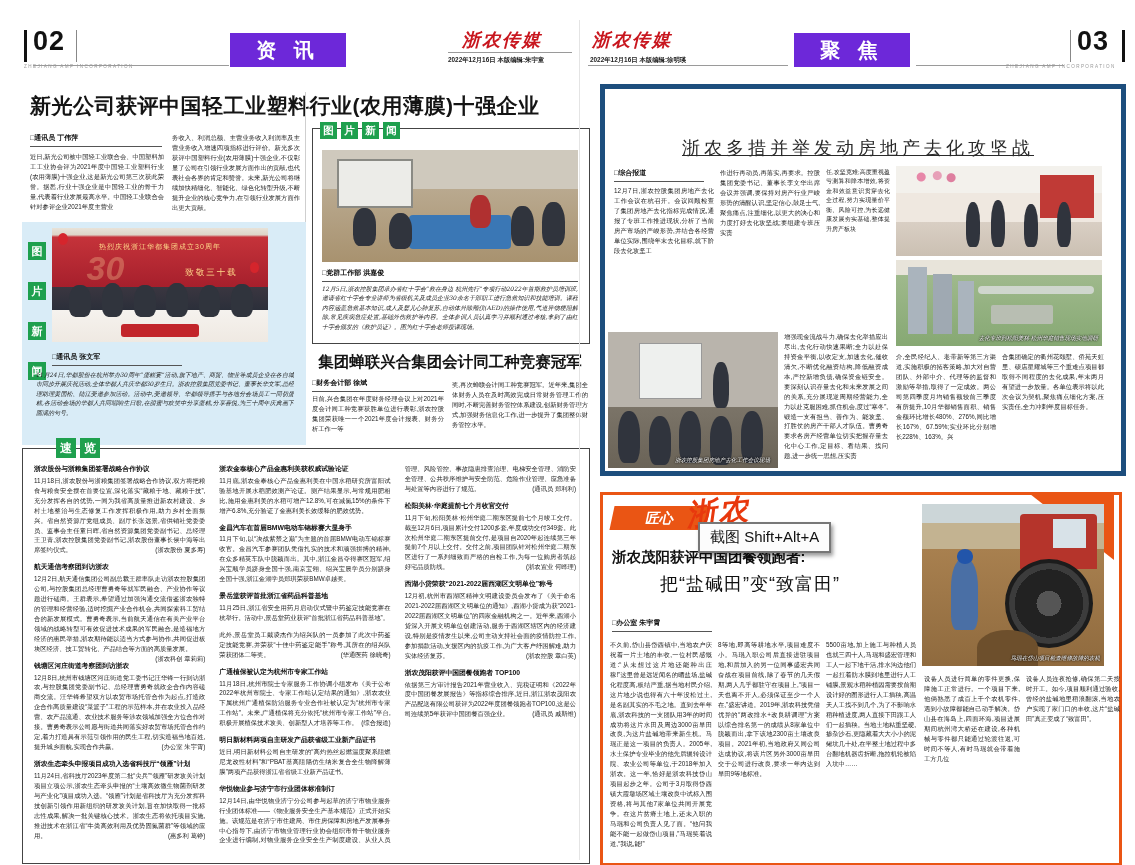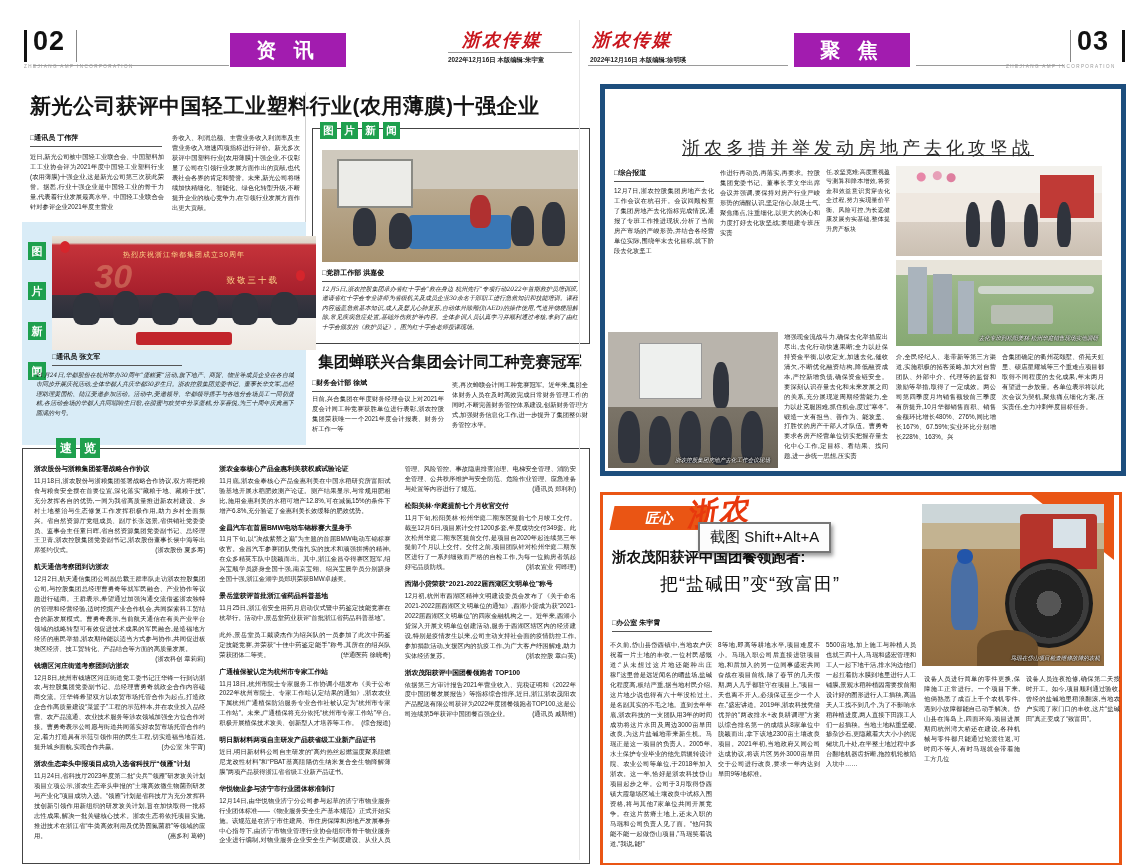--- a/index.html
+++ b/index.html
@@ -4,21 +4,21 @@
 <style>
   html,body{margin:0;padding:0;background:#fff;}
   #paper{position:relative;width:1135px;height:865px;background:#ffffff;overflow:hidden;
          font-family:"Liberation Sans","DejaVu Sans",sans-serif;color:#1a1a1a;}
   .abs{position:absolute;}
   .col{position:absolute;font-size:6.3px;line-height:1.58;text-align:justify;color:#222;overflow:hidden;}
   .rule{position:absolute;background:#9a9a9a;height:1px;}
   .vrule{position:absolute;background:#cfcfcf;width:1px;}
   .pagenum{font-size:27px;font-weight:bold;color:#121212;letter-spacing:1px;}
   .orgtxt{font-size:4.6px;color:#9a9a9a;letter-spacing:1.4px;}
-  .secbox{position:absolute;width:116px;height:34px;background:#a21caf;color:#fff;
+  .secbox{position:absolute;width:116px;height:34px;background:#6d28d9;color:#fff;
           font-size:20px;font-weight:bold;text-align:center;line-height:34px;letter-spacing:6px;}
   .masthead{position:absolute;font-family:"DejaVu Serif","Liberation Serif",serif;
             font-style:italic;font-weight:bold;color:#c8161e;font-size:18px;letter-spacing:2px;}
   .dateline{position:absolute;font-size:6.4px;font-weight:bold;color:#222;}
   .byline{position:absolute;font-size:7px;font-weight:bold;color:#111;}
   .byline:after{content:"";display:block;margin-top:3px;height:1px;background:#555;}
   .headline1{position:absolute;font-size:21px;font-weight:bold;color:#141414;letter-spacing:0.5px;}
   .headline2{position:absolute;font-size:15.5px;font-weight:bold;color:#141414;text-align:center;}
   .caption{font-family:"DejaVu Serif","Liberation Serif",serif;font-style:italic;}
   .char-box{display:inline-block;width:17px;height:17px;margin-right:4px;background:#1fa04e;color:#fff;
@@ -89,21 +89,21 @@
     <div class="col" style="left:312px;top:394px;width:132px;height:50px;">日前,兴合集团在年度财务经理会议上对2021年度会计同工种竞赛获胜单位进行表彰,浙农控股集团荣获唯一一个2021年度会计报表、财务分析工作一等</div>
     <div class="col" style="left:452px;top:380px;width:136px;height:64px;">奖,再次蝉联会计同工种竞赛冠军。近年来,集团全体财务人员在及时高效完成日常财务管理工作的同时,不断完善财务管控体系建设,创新财务管理方式,加强财务信息化工作,进一步提升了集团整体财务管控水平。</div>
 
     <div class="abs" style="left:22px;top:222px;width:284px;height:223px;background:#d9ecf7;"></div>
     <div class="abs vlabel" style="left:28px;top:242px;">
         <span class="char-box">图</span>
         <span class="char-box">片</span>
         <span class="char-box">新</span>
         <span class="char-box">闻</span>
       </div>
-    <div class="photo" style="left:52px;top:236px;width:264px;height:114px;background:linear-gradient(180deg,#e8e2d8 0%,#ddd5c8 6%,#c5333a 8%,#a61f2c 52%,#3a3640 52%,#2b2f3a 72%,#f5f2ee 72%,#efe9e2 100%);">
+    <div class="photo" style="left:52px;top:228px;width:216px;height:114px;background:linear-gradient(180deg,#e8e2d8 0%,#ddd5c8 6%,#c5333a 8%,#a61f2c 52%,#3a3640 52%,#2b2f3a 72%,#f5f2ee 72%,#efe9e2 100%);">
       <div class="abs" style="left:0;right:0;top:12%;text-align:center;color:#ffd98a;font-size:7px;letter-spacing:1px;">热烈庆祝浙江华都集团成立30周年</div>
       <div class="abs" style="left:16%;top:18%;font-size:34px;font-weight:bold;font-style:italic;color:rgba(255,220,160,.30);">30</div>
       <div class="abs" style="right:14%;top:34%;color:#ffd98a;font-size:8.5px;letter-spacing:2px;">致敬三十载</div>
       <div class="abs" style="left:3%;top:4%;width:10px;height:12px;border-radius:50%;background:#d5252c;"></div>
       <div class="abs" style="right:4%;top:30%;width:9px;height:11px;border-radius:50%;background:#d5252c;"></div>
       <div class="blob" style="left:8%;top:50%;width:10%;height:28%;"></div>
       <div class="blob" style="left:23%;top:48%;width:10%;height:30%;"></div>
       <div class="blob" style="left:38%;top:50%;width:10%;height:28%;"></div>
       <div class="blob" style="left:53%;top:48%;width:10%;height:30%;"></div>
       <div class="blob" style="left:68%;top:50%;width:10%;height:28%;"></div>

